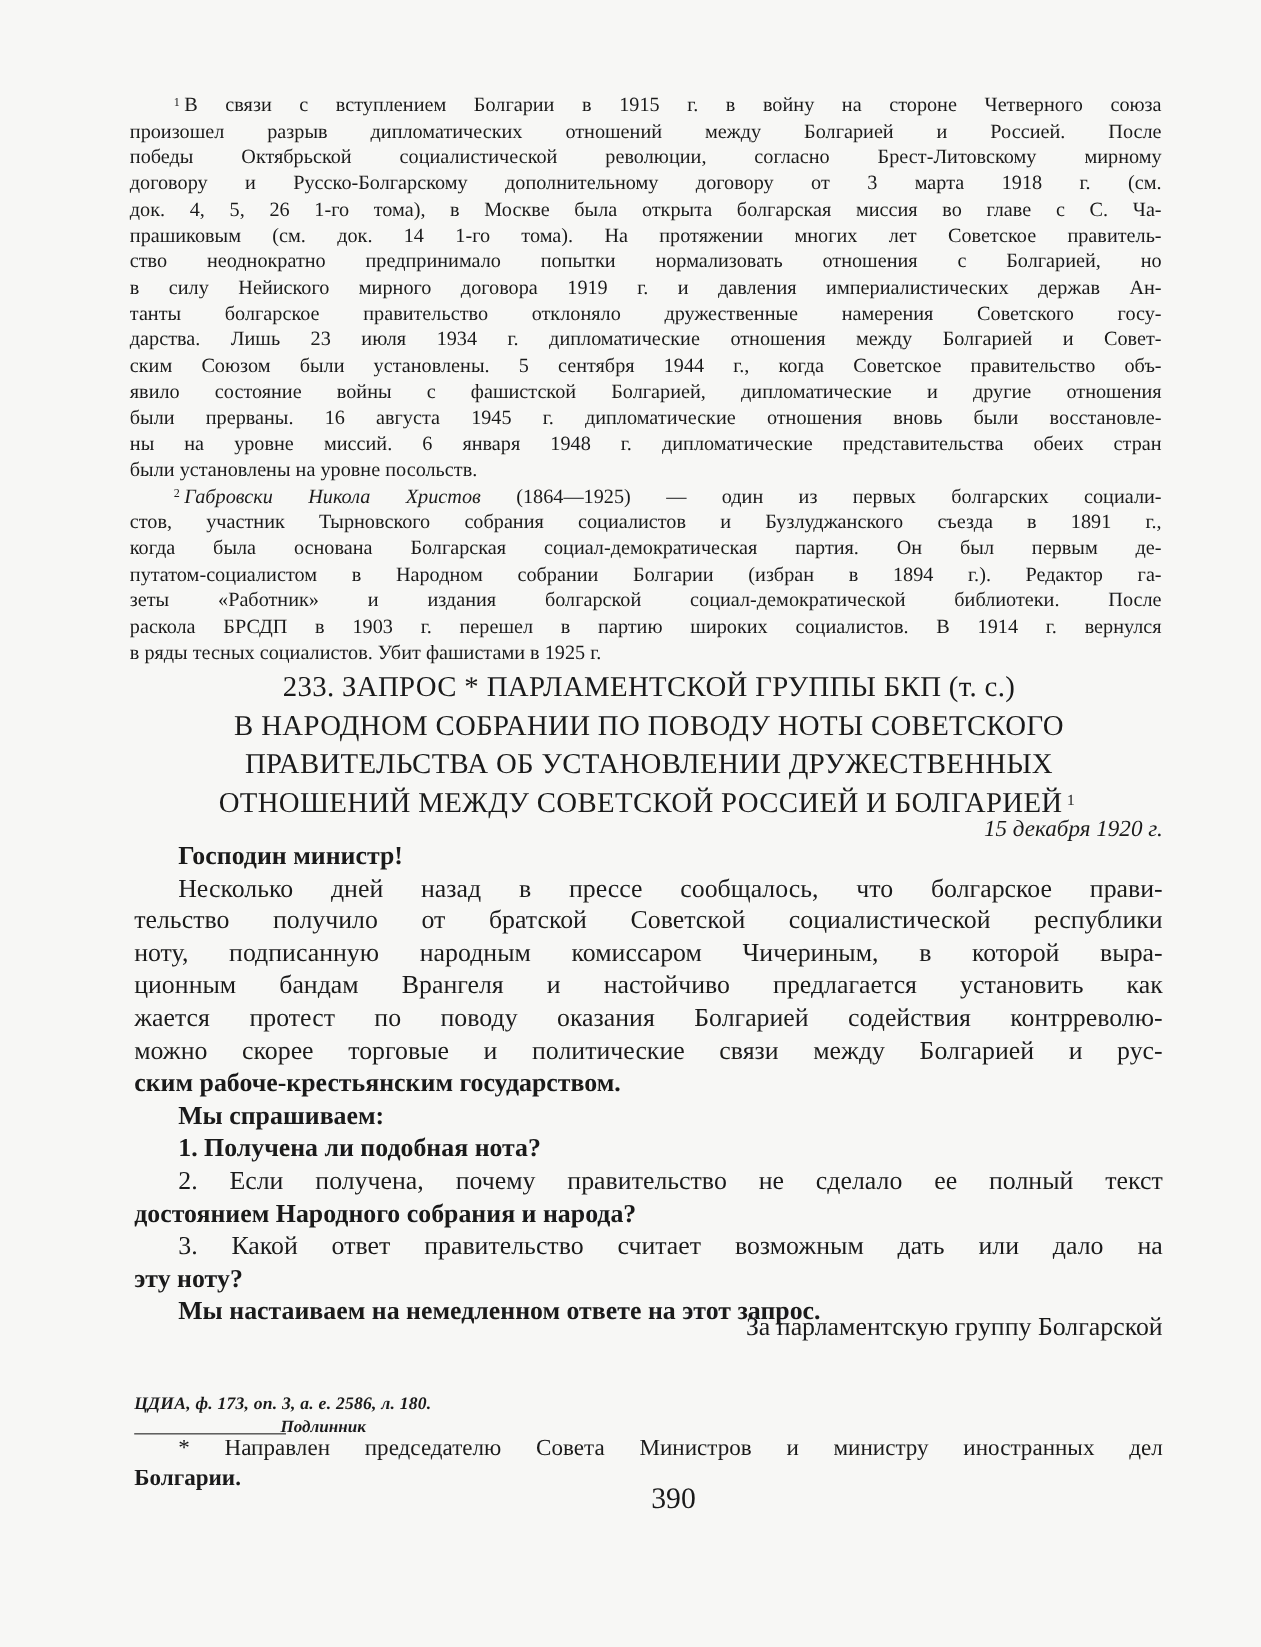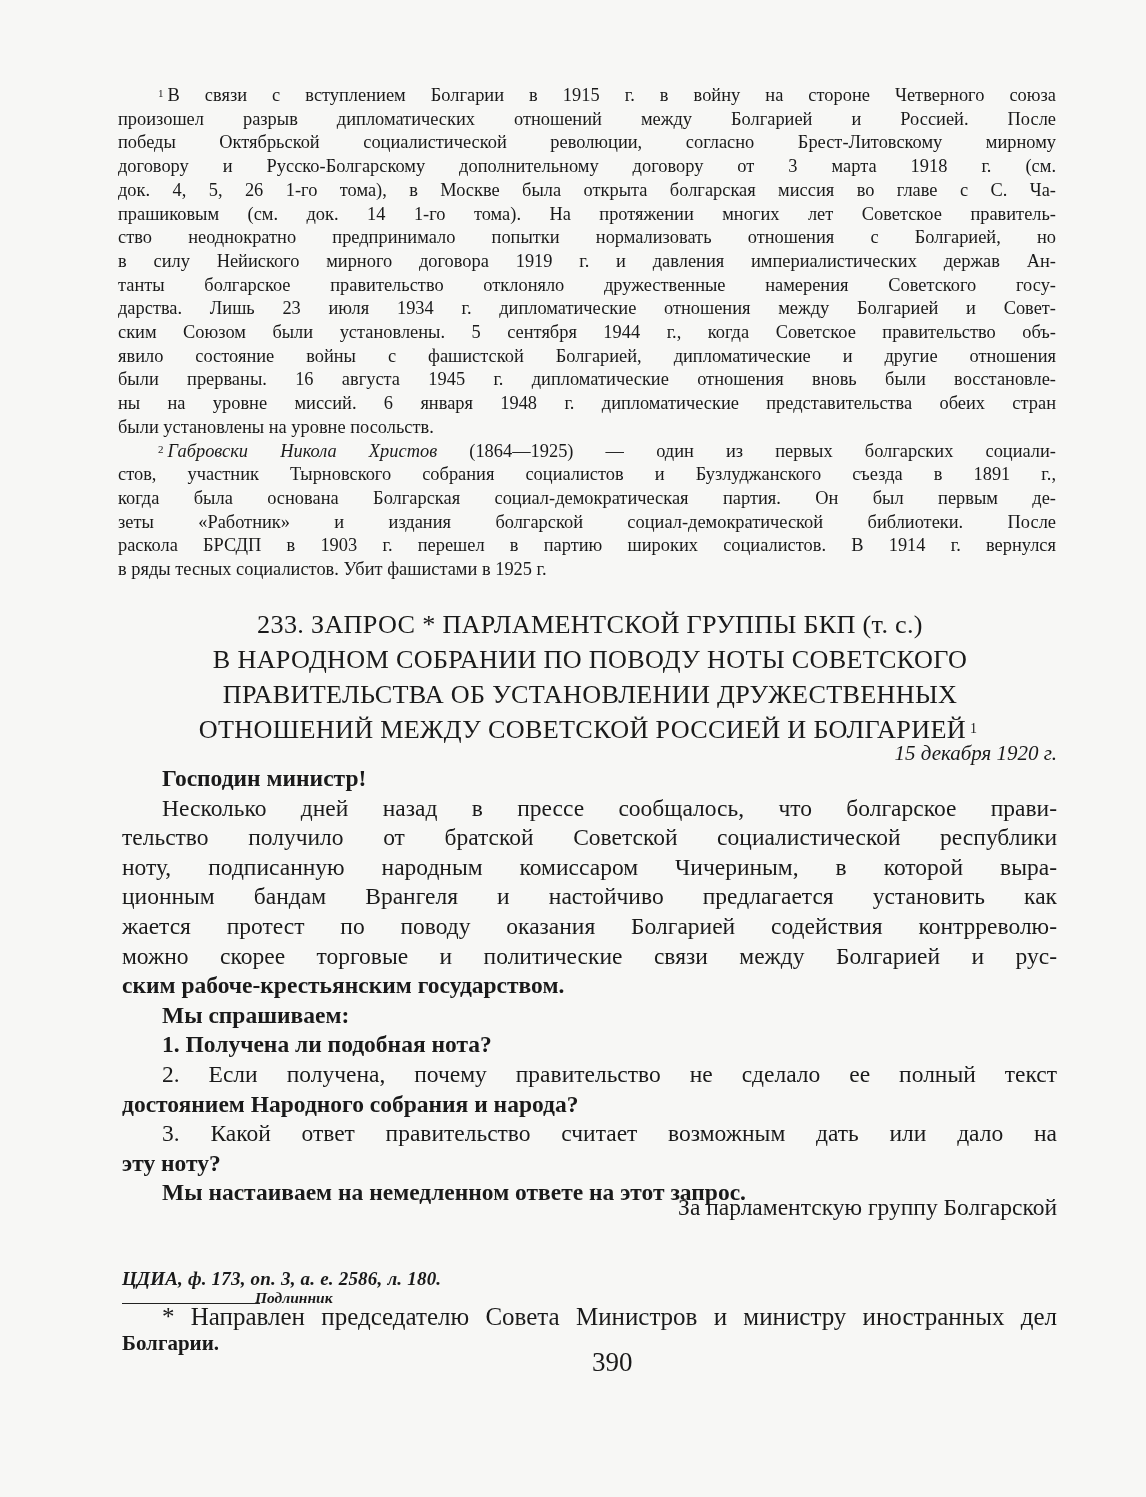--- a/index.html
+++ b/index.html
@@ -65,21 +65,21 @@
       font-size: 23.5px;
       line-height: 29.6px;
       text-align: right;
       margin-left: 12px;
     }
     .sig-line { display: block; white-space: nowrap; }
 
     .archive {
       position: absolute;
       left: 122px; top: 1268px;
-      font-size: 19px;
+      font-size: 16px;
       font-style: italic;
       font-weight: bold;
       letter-spacing: 0.2px;
     }
     .original {
       position: absolute;
       left: 255px; top: 1289px;
       font-size: 15.5px;
       font-style: italic;
       font-weight: bold;
@@ -122,20 +122,21 @@
       <span class="fn-line">ским Союзом были установлены. 5 сентября 1944 г., когда Советское правительство объ-</span>
       <span class="fn-line">явило состояние войны с фашистской Болгарией, дипломатические и другие отношения</span>
       <span class="fn-line">были прерваны. 16 августа 1945 г. дипломатические отношения вновь были восстановле-</span>
       <span class="fn-line">ны на уровне миссий. 6 января 1948 г. дипломатические представительства обеих стран</span>
       <span class="fn-line last">были установлены на уровне посольств.</span>
     </div>
     <div>
       <span class="fn-line indent"><sup>2</sup><span class="it">Габровски Никола Христов</span> <span>(1864—1925) — один из первых болгарских социали-</span></span>
       <span class="fn-line">стов, участник Тырновского собрания социалистов и Бузлуджанского съезда в 1891 г.,</span>
       <span class="fn-line">когда была основана Болгарская социал-демократическая партия. Он был первым де-</span>
+      <span class="fn-line">путатом-социалистом в Народном собрании Болгарии (избран в 1894 г.). Редактор га-</span>
       <span class="fn-line">зеты «Работник» и издания болгарской социал-демократической библиотеки. После</span>
       <span class="fn-line">раскола БРСДП в 1903 г. перешел в партию широких социалистов. В 1914 г. вернулся</span>
       <span class="fn-line last">в ряды тесных социалистов. Убит фашистами в 1925 г.</span>
     </div>
   </div>
 
   <div class="title">
     <span class="title-line">233. ЗАПРОС * ПАРЛАМЕНТСКОЙ ГРУППЫ БКП (т. с.)</span>
     <span class="title-line">В НАРОДНОМ СОБРАНИИ ПО ПОВОДУ НОТЫ СОВЕТСКОГО</span>
     <span class="title-line">ПРАВИТЕЛЬСТВА ОБ УСТАНОВЛЕНИИ ДРУЖЕСТВЕННЫХ</span>
@@ -166,18 +167,18 @@
 
   <div class="signature">
     <span class="sig-line">За парламентскую группу Болгарской</span>
   </div>
 
   <div class="archive">ЦДИА, ф. 173, оп. 3, а. е. 2586, л. 180.</div>
   <div class="original">Подлинник</div>
   <div class="rule"></div>
 
   <div class="star-note">
-    <span class="bl ind" style="font-size:25px;">* Направлен председателю Совета Министров и министру иностранных дел</span>
+    <span class="bl ind" style="font-size:21px;">* Направлен председателю Совета Министров и министру иностранных дел</span>
     <span class="bl left" style="font-size:21px;">Болгарии.</span>
   </div>
 
   <div class="page-number">390</div>
 </div>
 
 </body></html>

